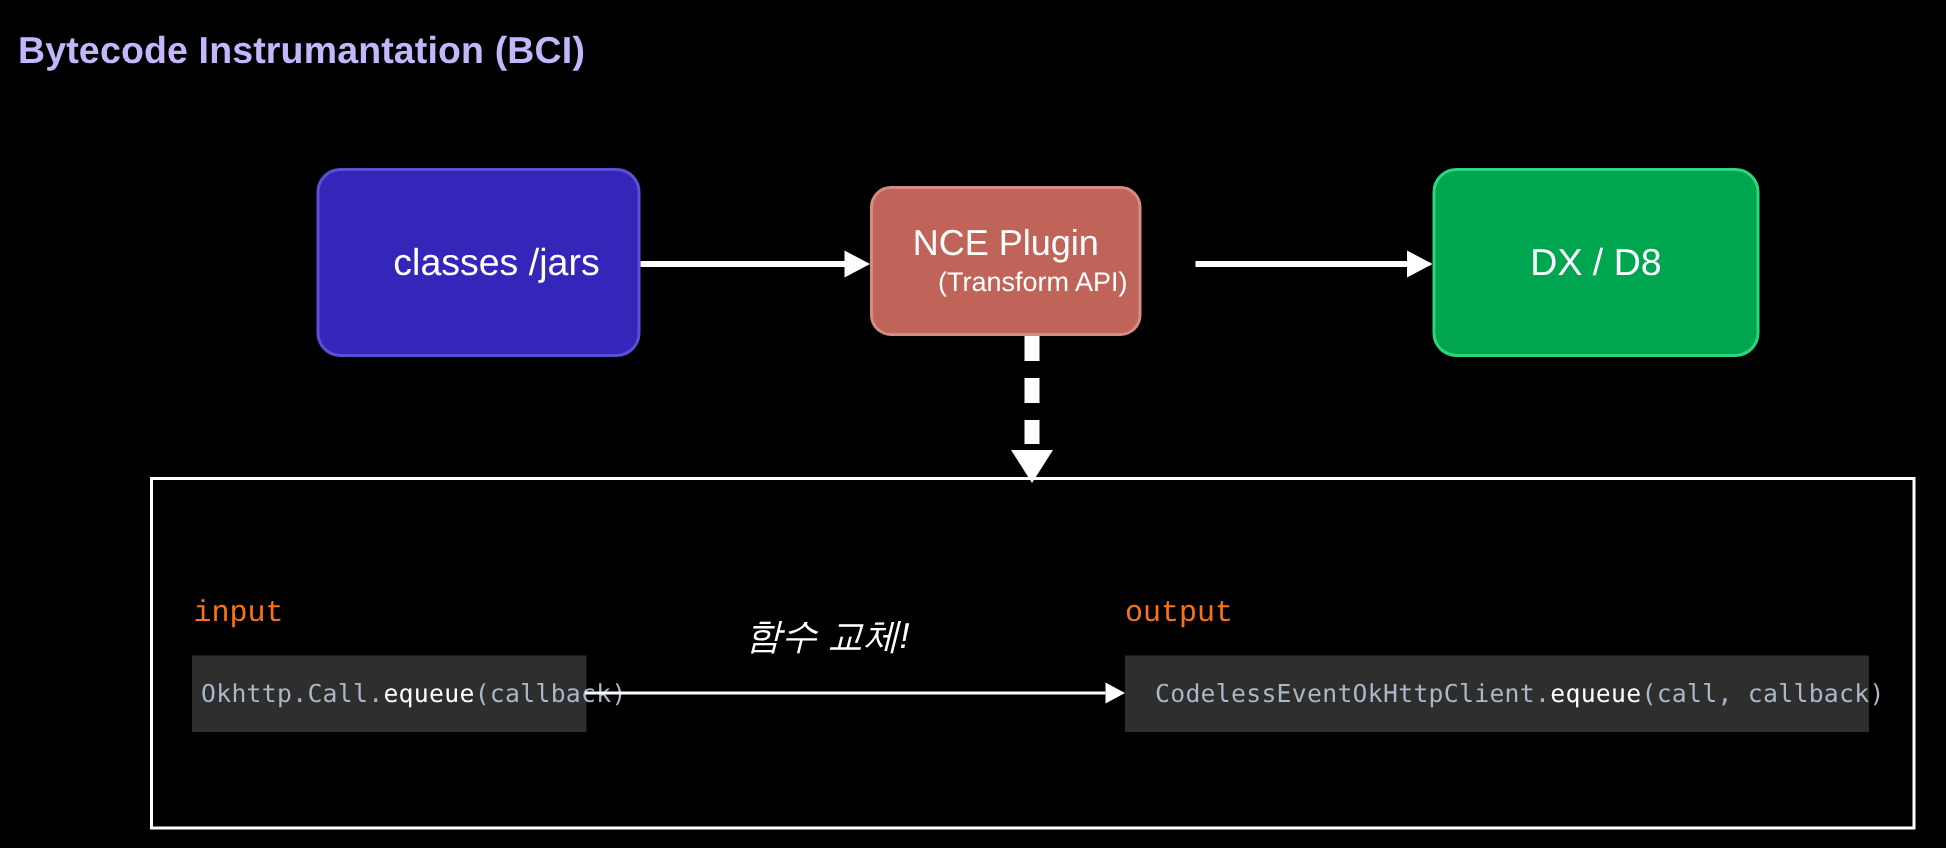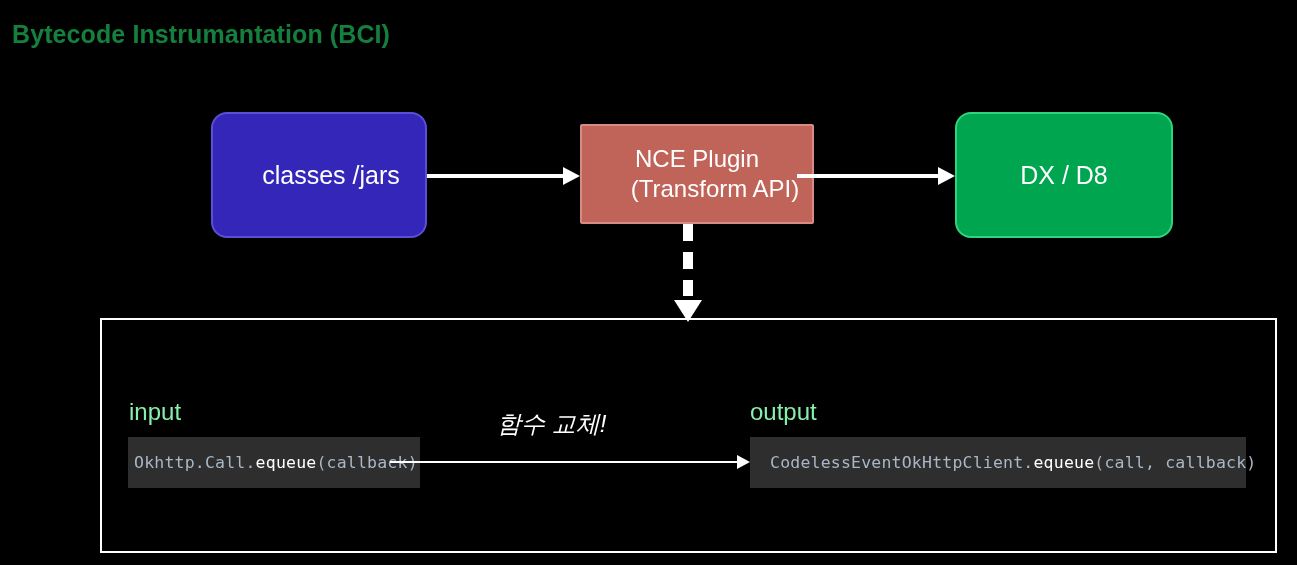--- a/index.html
+++ b/index.html
@@ -18,21 +18,21 @@
   }
 
   
   #slide-title {
     position: absolute;
     left: 12px;
     top: 20px;
     font-size: 25px;
     font-weight: bold;
     letter-spacing: 0.1px;
-    color: #15803d;
+    color: #c4b5fd;
     white-space: nowrap;
   }
 
   
   .flow-box {
     position: absolute;
     box-sizing: border-box;
     border-radius: 16px;
     display: flex;
     flex-direction: column;
@@ -47,32 +47,32 @@
     width: 216px;
     height: 126px;
     background: #3326B8;
     border: 2px solid #5A4FD6;
     font-size: 25px;
     padding-left: 24px;
   }
   #box-nce {
     left: 580px;
     top: 124px;
-    width: 234px;
+    width: 181px;
     height: 100px;
     background: #C0645A;
     border: 2px solid #D68C83;
-    border-radius: 2px;
+    border-radius: 14px;
   }
   #box-nce .line1 {
     font-size: 24px;
     margin-bottom: 2px;
   }
   #box-nce .line2 {
-    font-size: 24px;
+    font-size: 18px;
     margin-left: 36px;
   }
   #box-dx {
     left: 955px;
     top: 112px;
     width: 218px;
     height: 126px;
     background: #00A550;
     border: 2px solid #2FD47E;
     font-size: 25px;
@@ -192,43 +192,44 @@
     top: 318px;
     width: 1177px;
     height: 235px;
     box-sizing: border-box;
     border: 2px solid #ffffff;
     background: transparent;
   }
 
   .io-label {
     position: absolute;
-    font-size: 24px;
-    color: #86efac;
+    font-size: 20px;
+    color: #f97316;
     white-space: nowrap;
+    font-family: Liberation Mono, monospace;
   }
   #label-input  { left: 129px; top: 398px; }
   #label-output { left: 750px; top: 398px; }
 
   .code-box {
     position: absolute;
     box-sizing: border-box;
     background: #2E2E2E;
     display: flex;
     align-items: center;
     font-family: "DejaVu Sans Mono", "Liberation Mono", monospace;
     font-size: 16.5px;
     color: #A9B7C6;
     white-space: nowrap;
     letter-spacing: 0.2px;
   }
   #code-input {
     left: 128px;
     top: 437px;
-    width: 292px;
+    width: 263px;
     height: 51px;
     padding-left: 6px;
   }
   #code-output {
     left: 750px;
     top: 437px;
     width: 496px;
     height: 51px;
     padding-left: 20px;
   }

